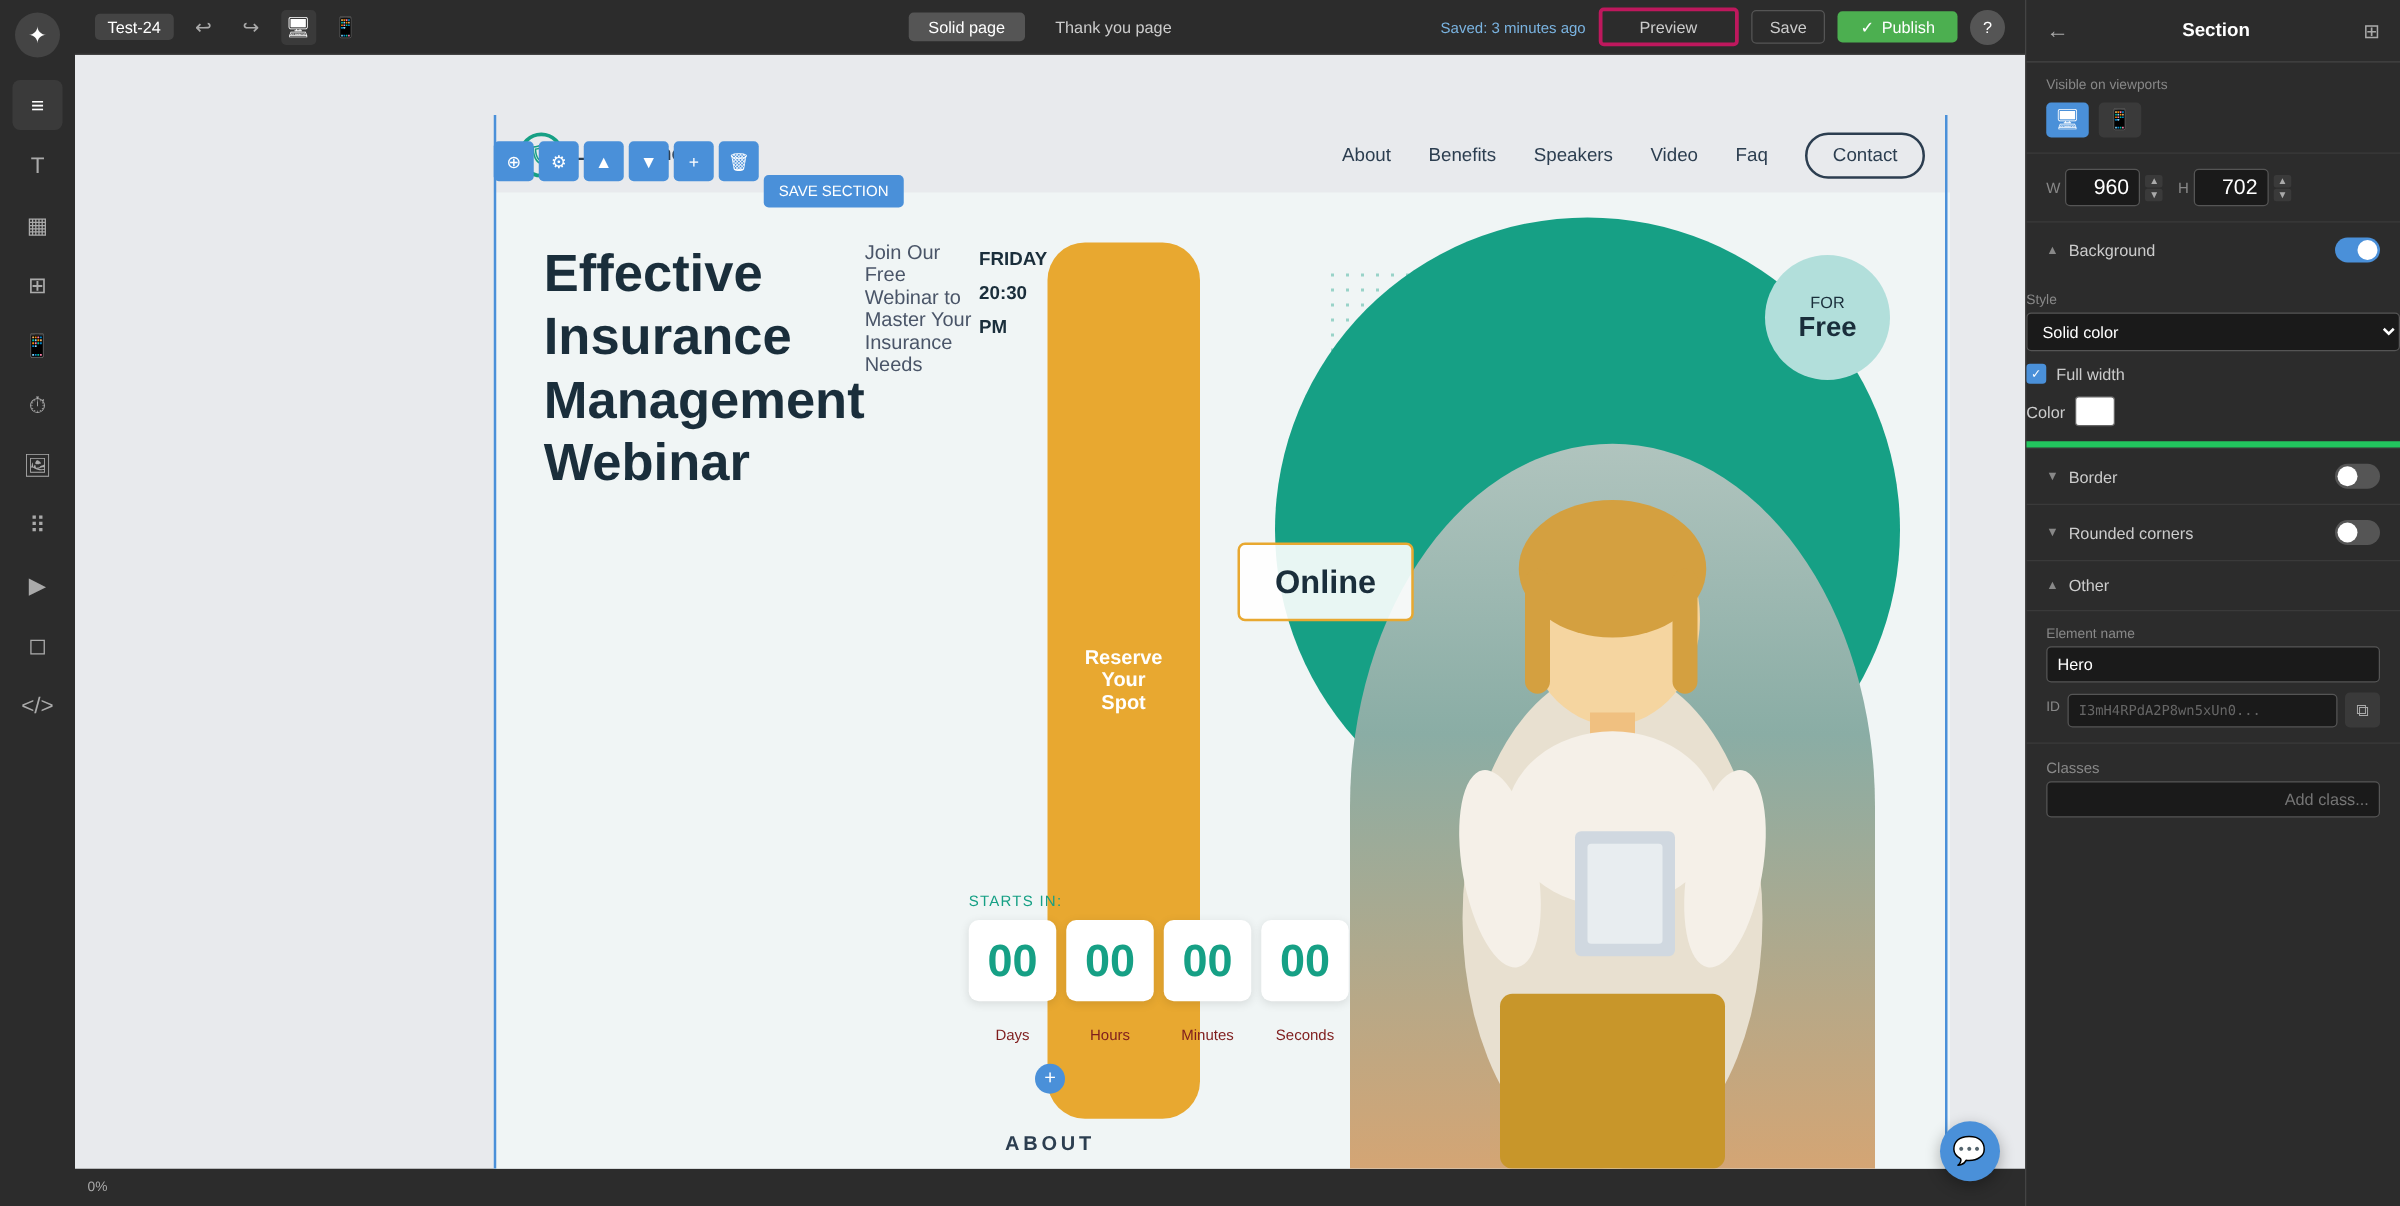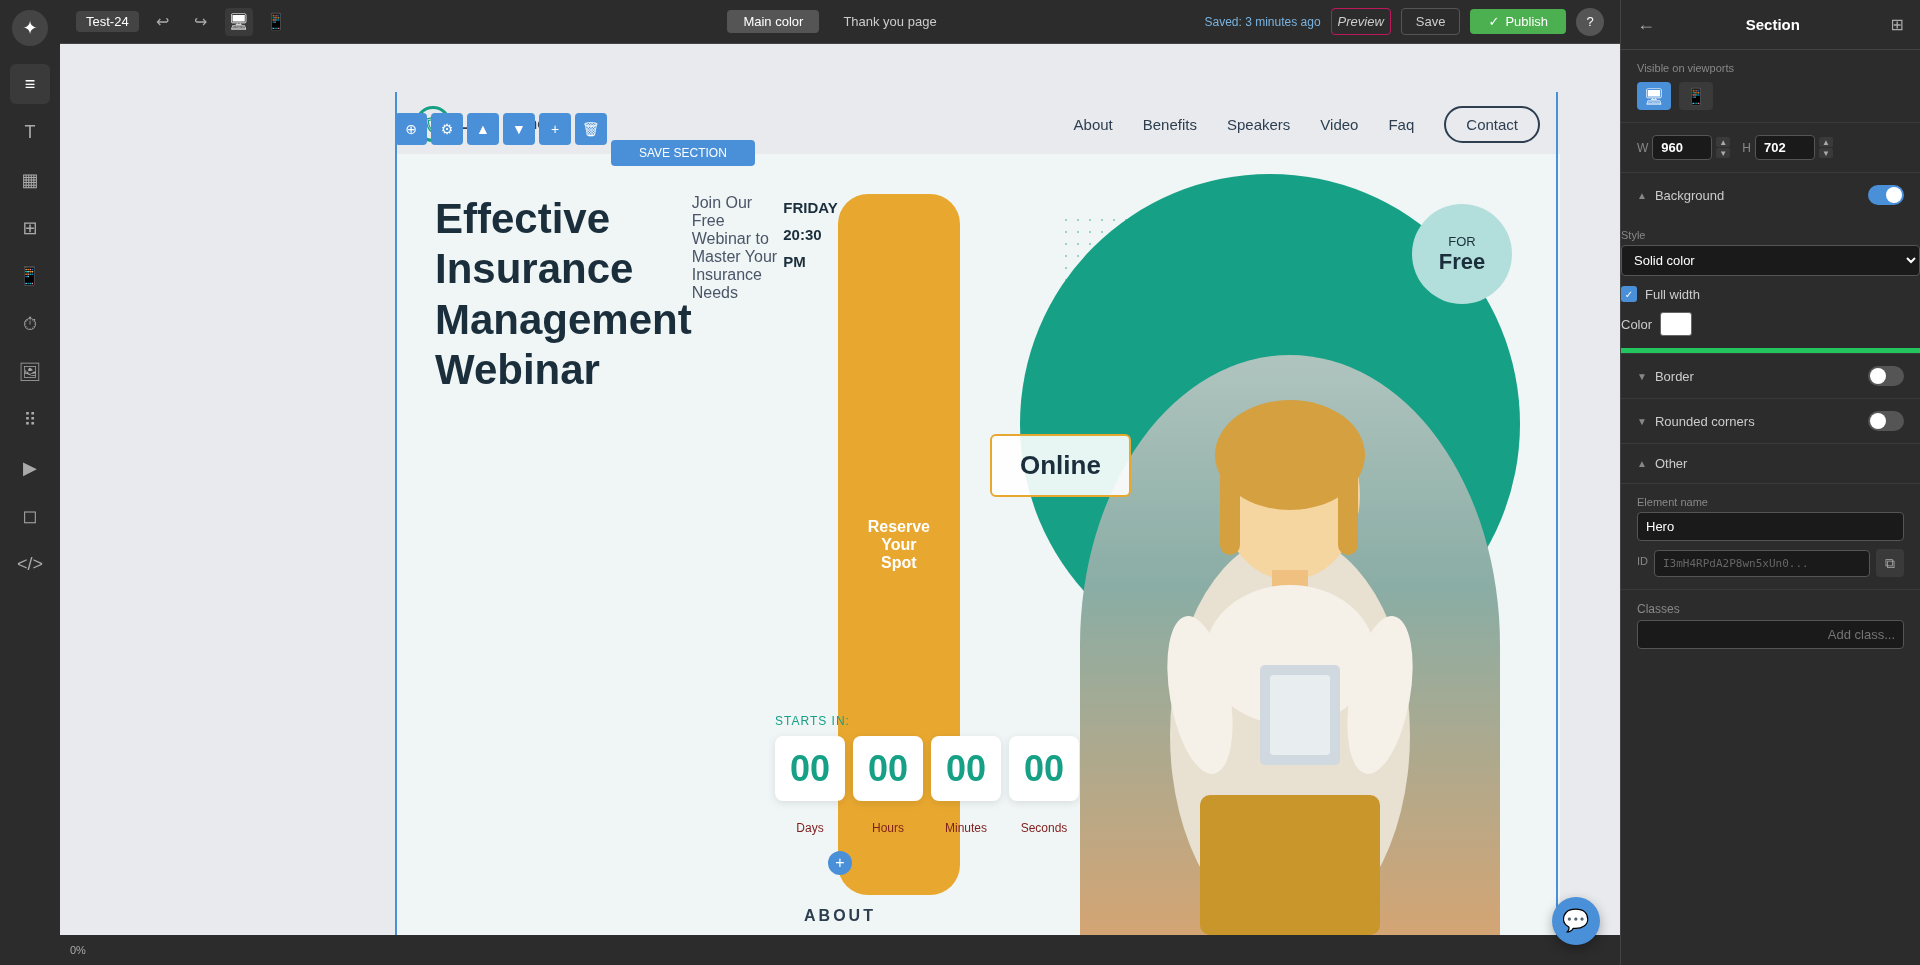--- a/index.html
+++ b/index.html
@@ -81,22 +81,22 @@
     .topbar-center {
       display: flex; align-items: center; gap: 8px;
     }
     .topbar-right {
       display: flex; align-items: center; gap: 10px; flex: 1; justify-content: flex-end;
     }
     .saved-text {
       font-size: 12px; color: #7ab3e0; cursor: pointer;
     }
     .btn-preview {
-      padding: 5px 6px; background: transparent; color: #ccc;
-      border: 1px solid #be185d; border-radius: 4px; font-size: 13px; cursor: pointer; font-style: italic;
+      padding: 5px 30px; background: transparent; color: #ccc;
+      border: 3px solid #be185d; border-radius: 4px; font-size: 13px; cursor: pointer;
     }
     .btn-save {
       padding: 5px 14px; background: transparent; color: #ccc;
       border: 1px solid #555; border-radius: 4px; font-size: 13px; cursor: pointer;
     }
     .btn-publish {
       padding: 5px 18px; background: #4CAF50; color: #fff;
       border: none; border-radius: 4px; font-size: 13px; cursor: pointer;
       display: flex; align-items: center; gap: 6px;
     }
@@ -128,21 +128,21 @@
     }
     .section-toolbar-btn {
       width: 32px; height: 32px;
       background: #4a90d9;
       border: none; border-radius: 4px;
       color: #fff; font-size: 14px;
       display: flex; align-items: center; justify-content: center;
       cursor: pointer;
     }
     .section-toolbar-save {
-      padding: 6px 28px;
+      padding: 6px 12px;
       background: #4a90d9;
       border: none; border-radius: 4px;
       color: #fff; font-size: 12px; cursor: pointer; margin-top: 48px;
     }
 
     
     .webinar-nav {
       position: absolute;
       top: 50px; left: 335px; right: 60px;
       display: flex; align-items: center;
@@ -411,23 +411,22 @@
     }
     .wh-group {
       display: flex; align-items: center; gap: 4px;
     }
     .wh-label {
       font-size: 12px; color: #888;
     }
     .wh-input {
       width: 60px; padding: 4px 8px;
       background: #1a1a1a; border: 1px solid #555;
-      border-radius: 4px; color: #fff; font-size: 13px;
-      text-align: left;
-      font-weight: bold;
+      border-radius: 4px; color: #fff; font-size: 17px;
+      text-align: right;
     }
     .wh-spinner {
       display: flex; flex-direction: column; gap: 1px;
     }
     .wh-arrow {
       width: 14px; height: 10px;
       background: #3a3a3a; border: none;
       color: #aaa; font-size: 8px; cursor: pointer;
       display: flex; align-items: center; justify-content: center;
       border-radius: 2px;
@@ -618,21 +617,21 @@
 
   <div class="topbar">
     <div class="topbar-left">
       <div class="topbar-title">Test-24</div>
       <div class="topbar-icon-btn">↩</div>
       <div class="topbar-icon-btn">↪</div>
       <div class="vp-icon active">🖥</div>
       <div class="vp-icon">📱</div>
     </div>
     <div class="topbar-center">
-      <div class="topbar-tab active">Main color</div>
+      <div class="topbar-tab active">Solid page</div>
       <div class="topbar-tab">Thank you page</div>
     </div>
     <div class="topbar-right">
       <span class="saved-text">Saved: 3 minutes ago</span>
       <button class="btn-preview">Preview</button>
       <button class="btn-save">Save</button>
       <button class="btn-publish">
         <span>✓</span>
         <span>Publish</span>
       </button>

